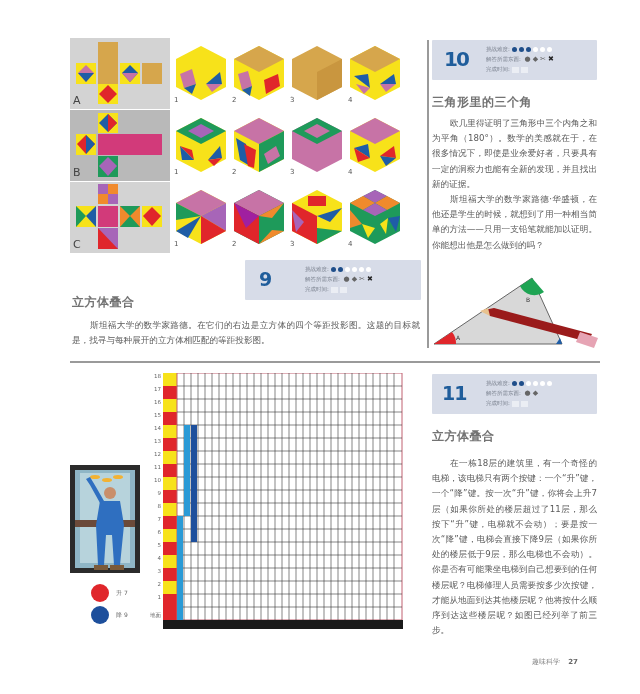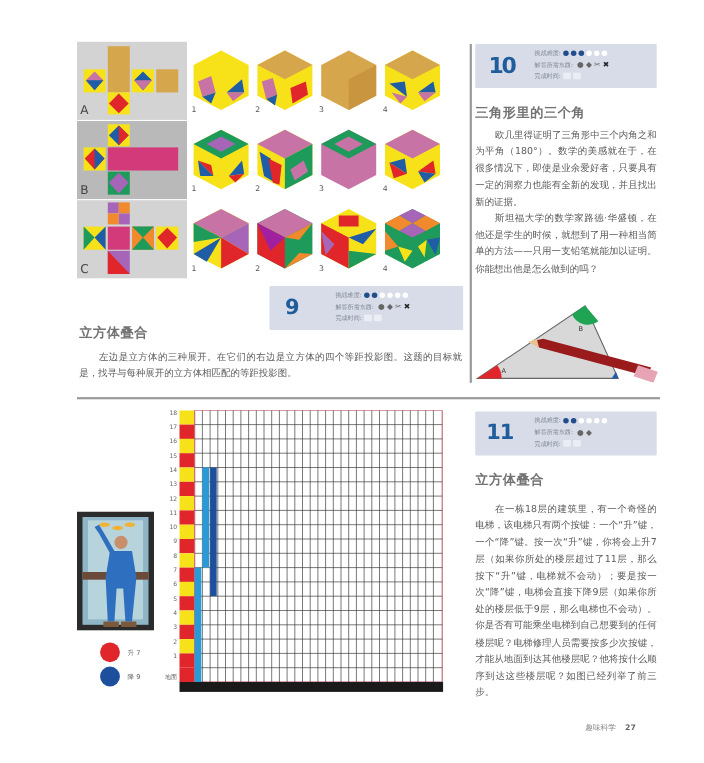--- a/index.html
+++ b/index.html
@@ -228,21 +228,21 @@
       <span class="dot on"></span><span class="dot on"></span><span class="dot off"></span><span class="dot off"></span><span class="dot off"></span><span class="dot off"></span>
     </div>
     <div><span>解答所需东西:</span>
       <span class="tool">●</span><span class="tool">◆</span><span class="tool">✂</span><span class="tool" style="color:#222;">✖</span>
     </div>
     <div><span>完成时间:</span><span class="timebox"></span><span class="timebox"></span></div>
   </div>
 </div>
 
 <h2 class="t" style="left:72px;top:294px;">立方体叠合</h2>
-<p class="body" style="left:72px;top:318px;width:348px;text-indent:18px;">左边是立方体的三种展开。在它们的右边是立方体的四个等距投影图。这题的目标就是，找寻与每种展开的立方体相匹配的等距投影图。</p>
+<p class="body" style="left:72px;top:318px;width:348px;text-indent:18px;">斯坦福大学的数学家路德。在它们的右边是立方体的四个等距投影图。这题的目标就是，找寻与每种展开的立方体相匹配的等距投影图。</p>
 
 <div class="abs" style="left:427px;top:40px;width:2px;height:308px;background:#9a9a9a;"></div>
 
 <div class="abs badge" style="left:432px;top:40px;width:165px;height:40px;">
   <span class="num" style="left:12px;top:7px;font-size:20px;letter-spacing:-2px;">10</span>
   <div class="rows" style="left:54px;top:4px;">
     <div><span>挑战难度:</span>
       <span class="dot on"></span><span class="dot on"></span><span class="dot on"></span><span class="dot off"></span><span class="dot off"></span><span class="dot off"></span>
     </div>
     <div><span>解答所需东西:</span>

